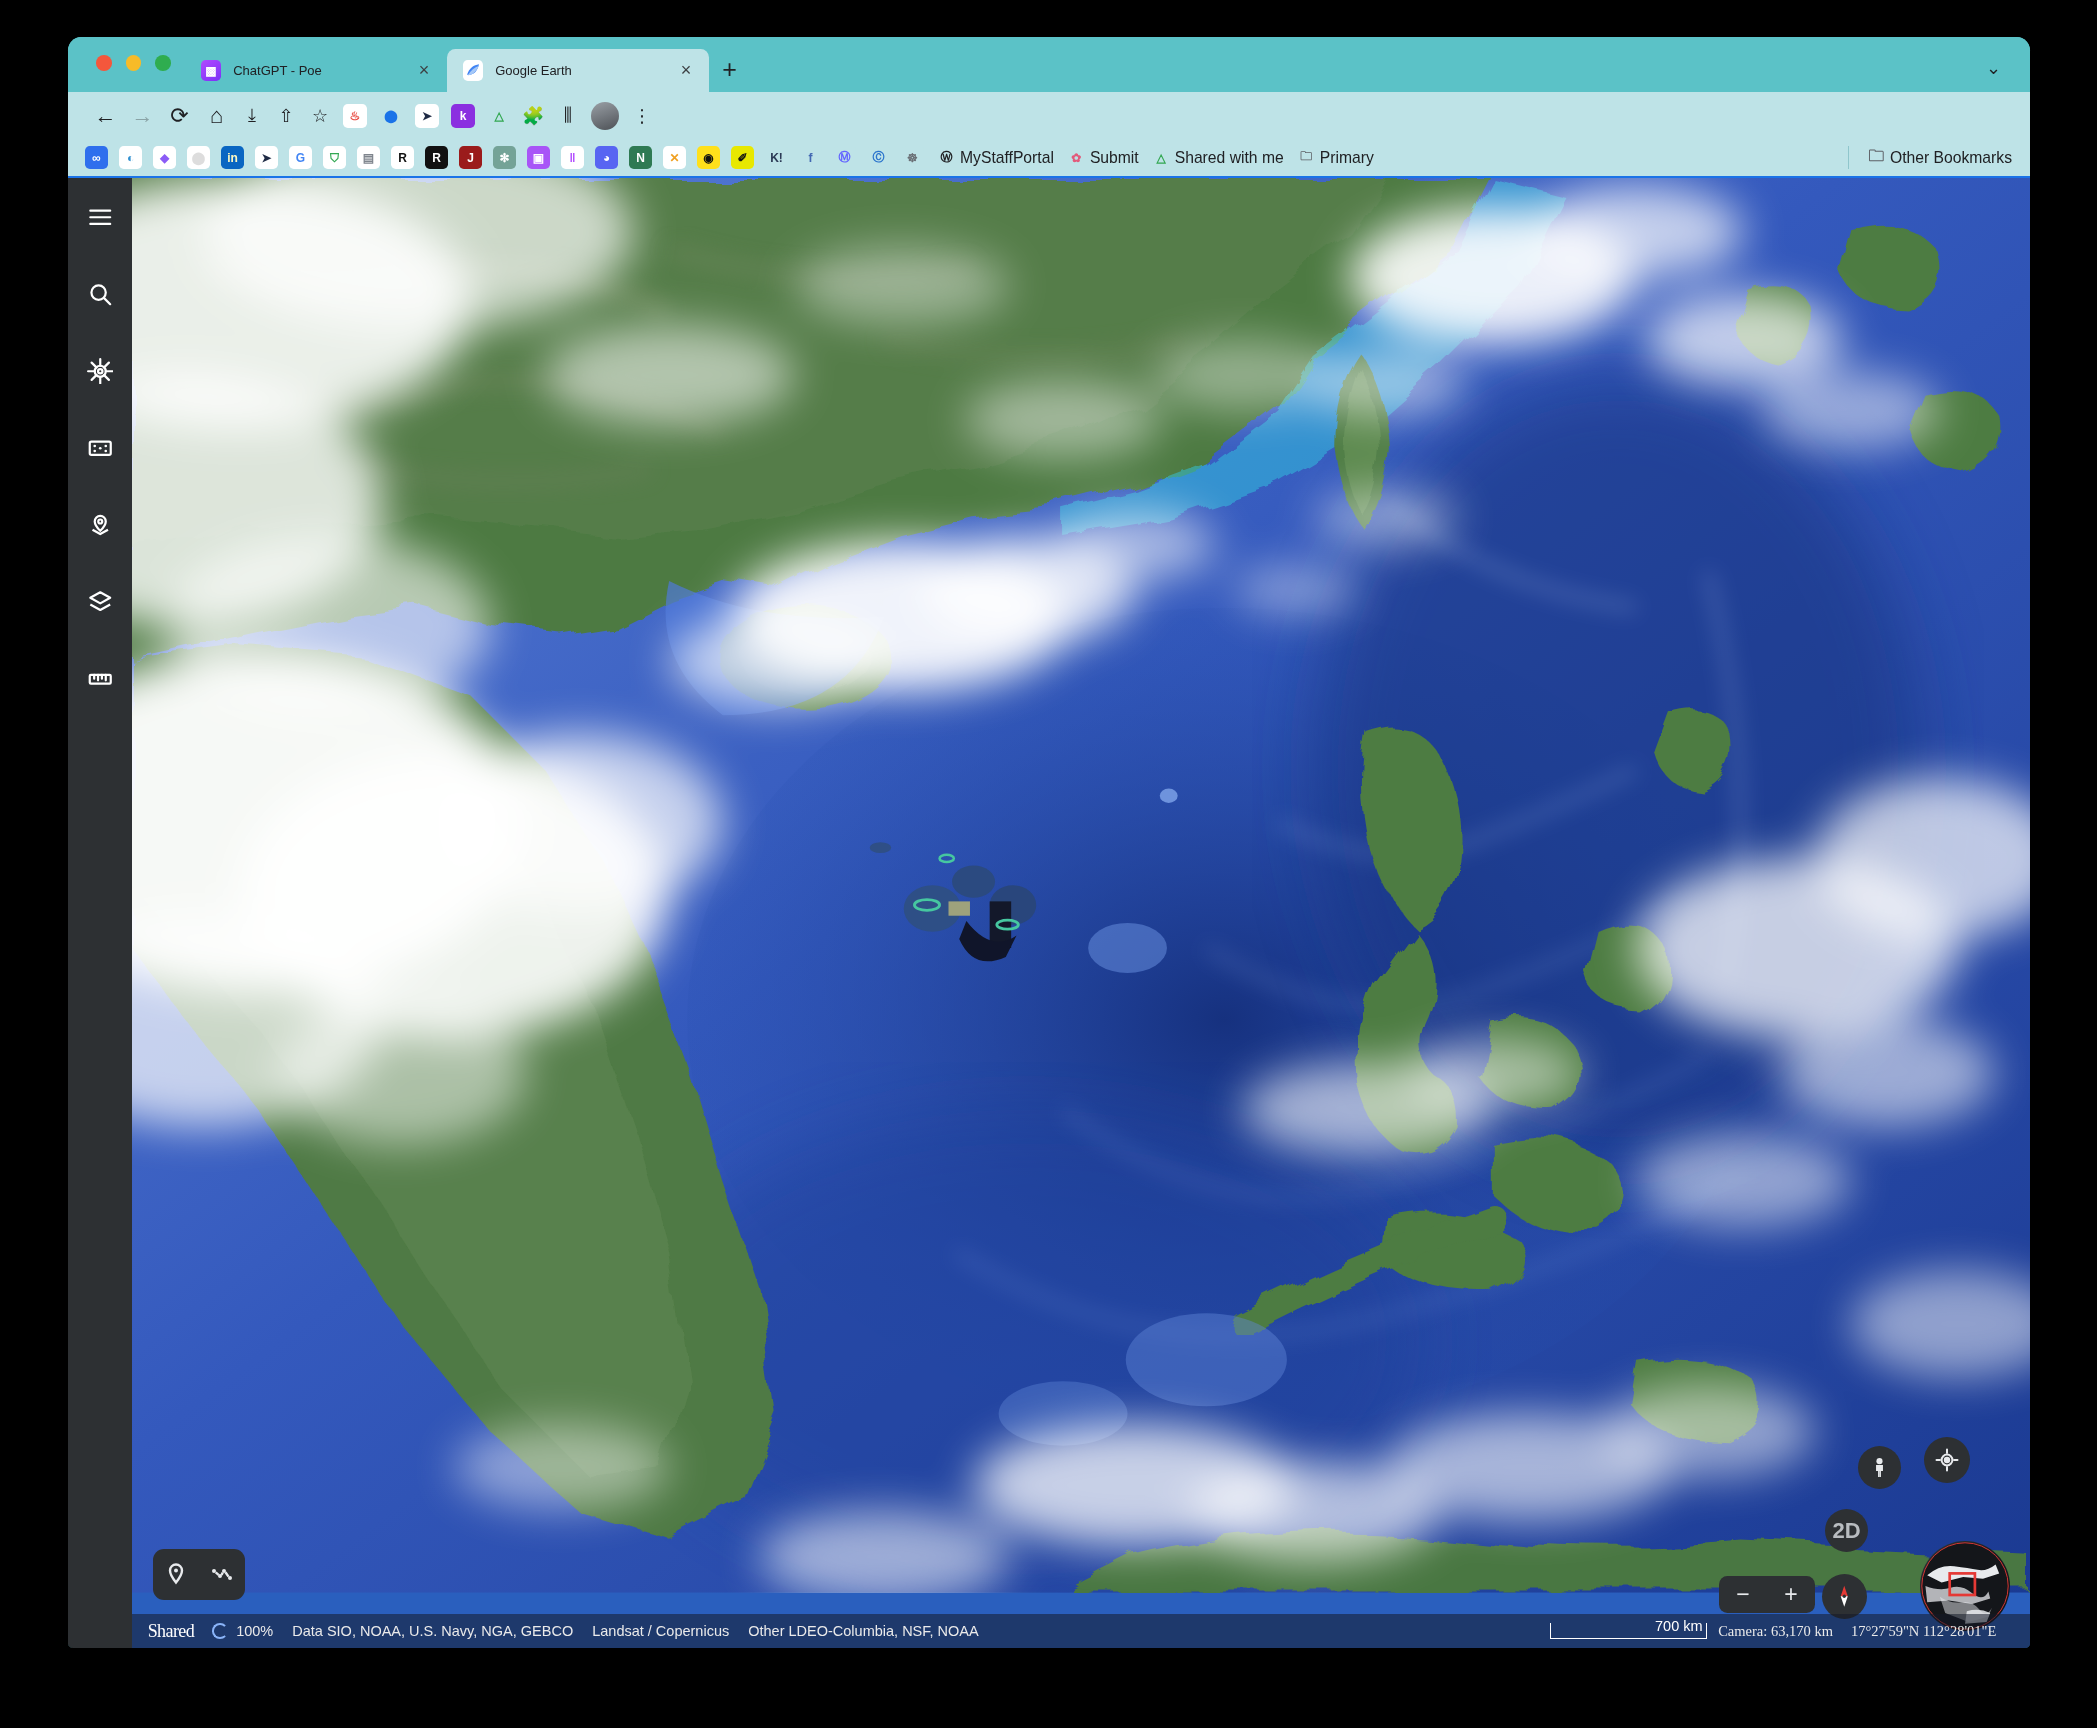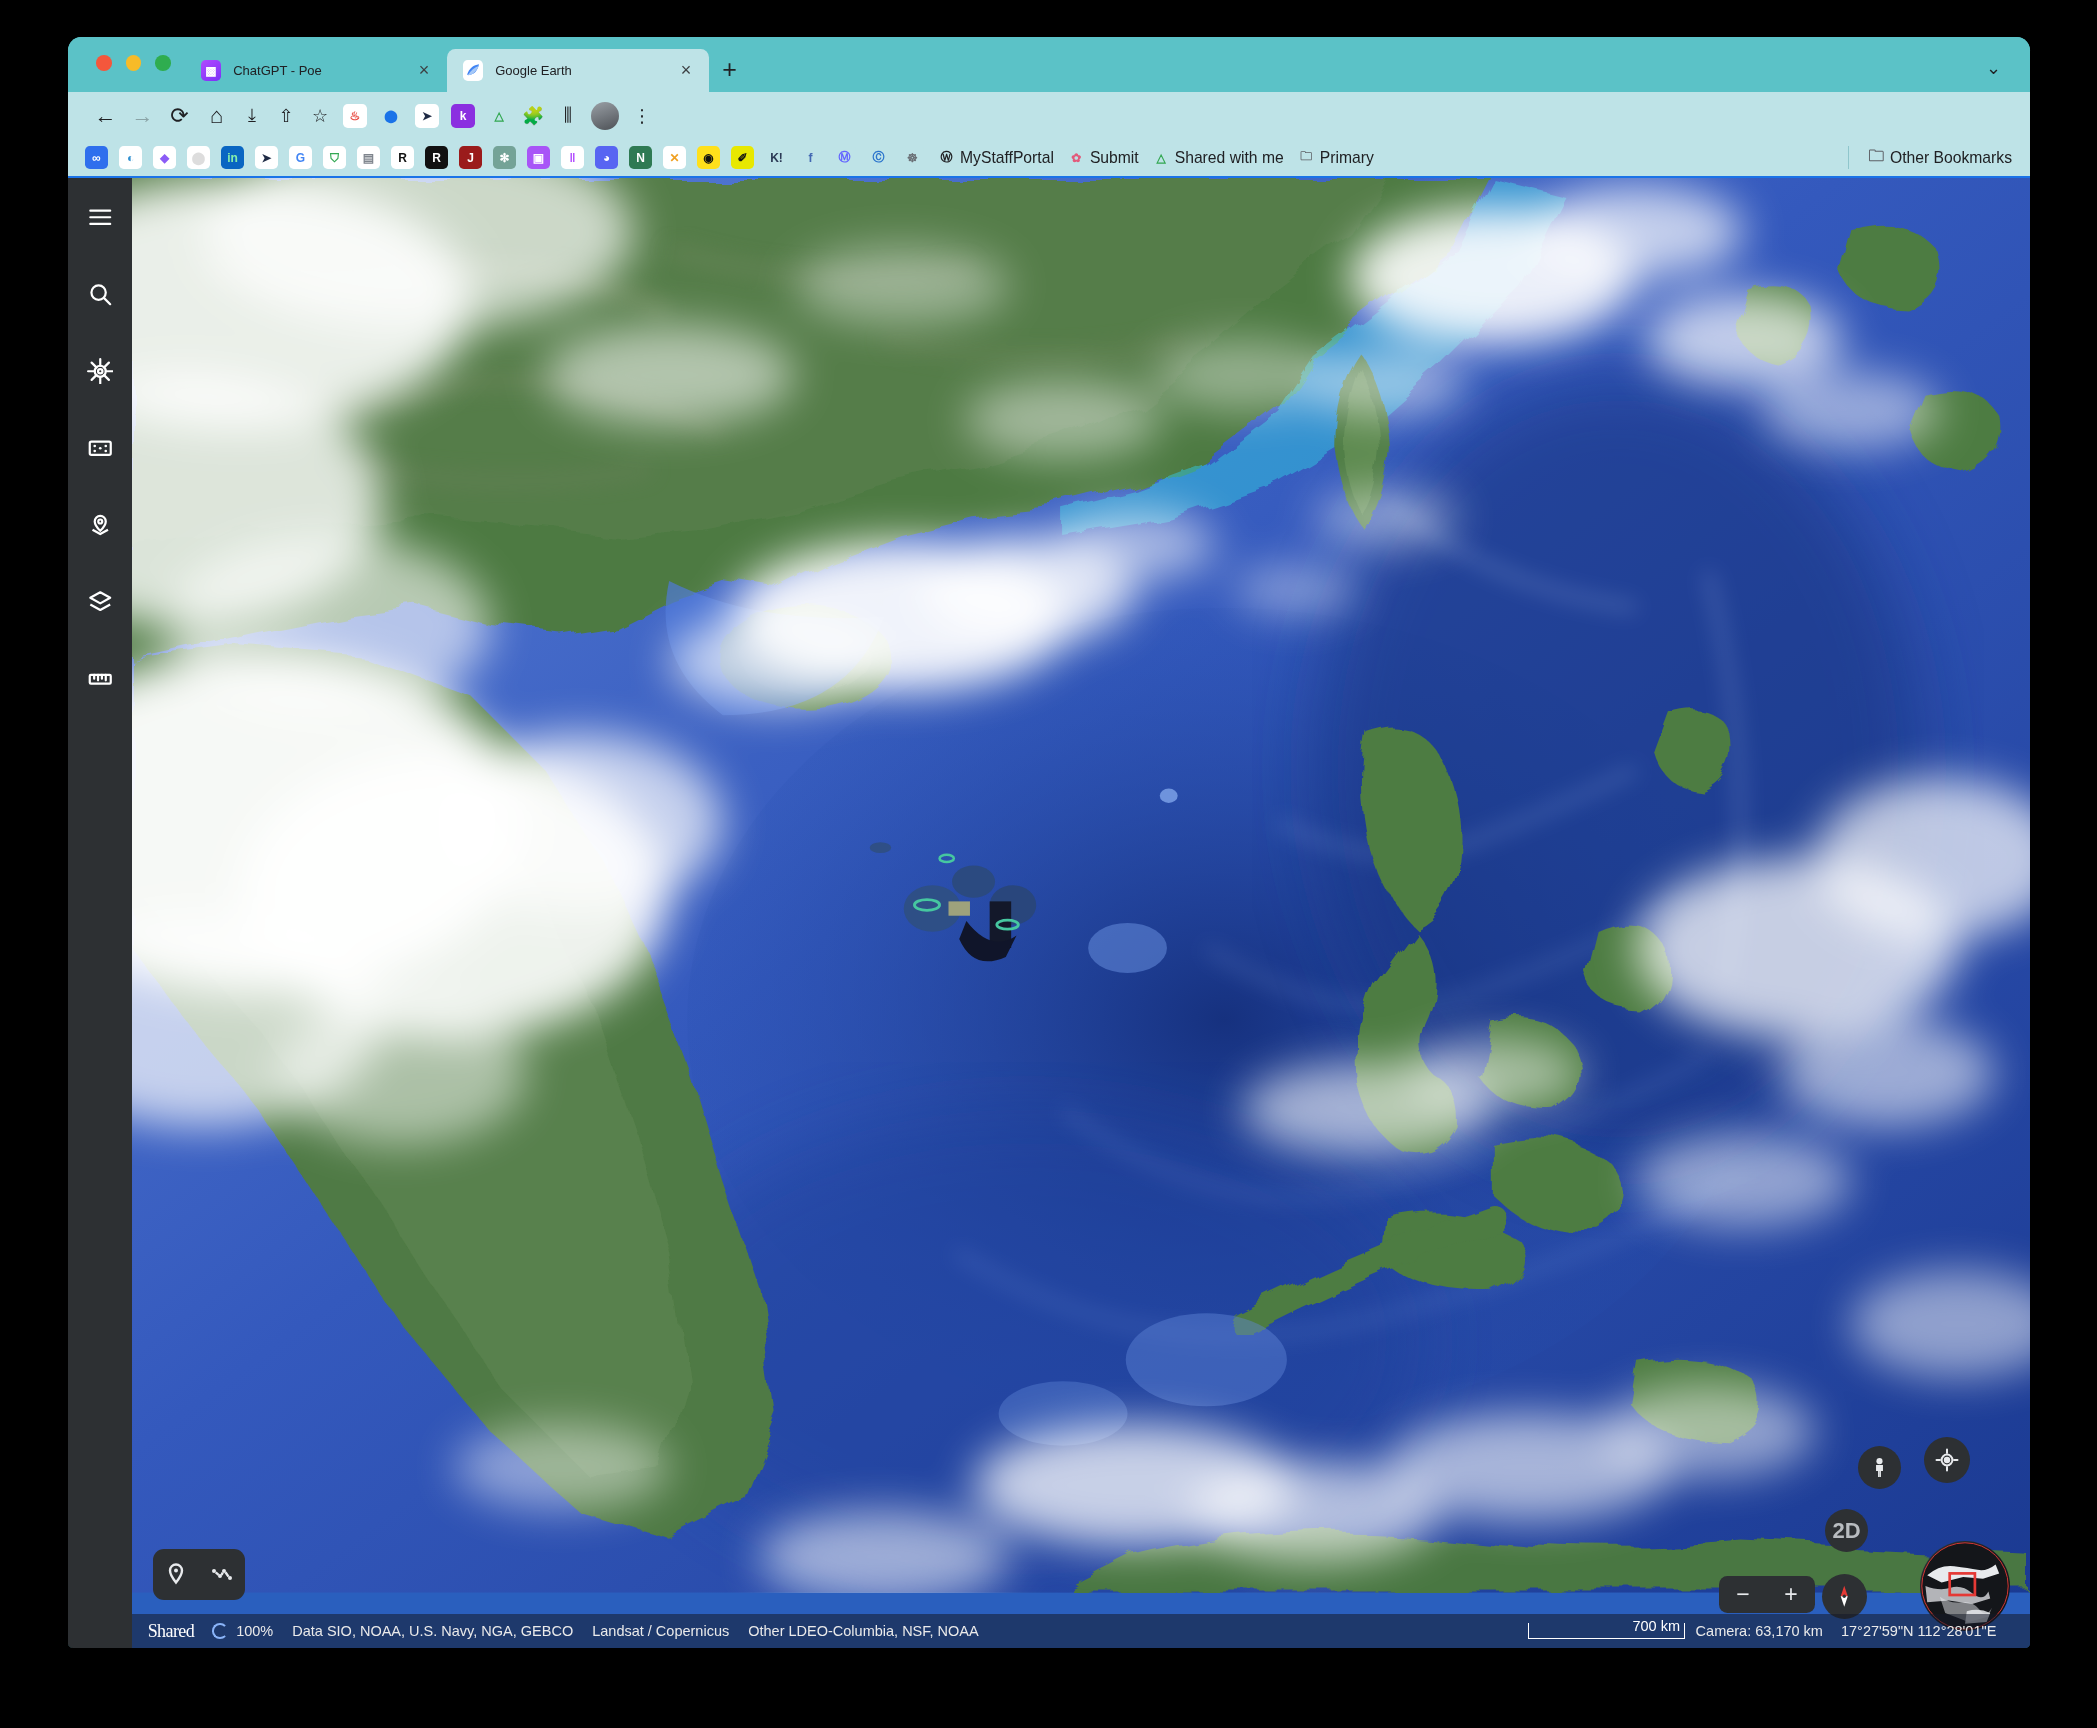--- a/index.html
+++ b/index.html
@@ -203,21 +203,21 @@
   .attr { margin-right: 19px; }
   .spacer { flex: 1; }
   #scalebar {
     position: relative;
     width: 157px; height: 15.7px;
     border-left: 1.8px solid #fff; border-right: 1.8px solid #fff;
     border-bottom: 1.8px solid #fff;
     margin-right: 11px;
   }
   #scalelabel { position:absolute; right:3.6px; top:-4.8px; font-size:14.5px; color:#fff; }
-  .cam { margin-right: 18px; }
+  .cam { margin-right: 18px; font-family: Liberation Serif, serif; }
 
   
   .ctrl-round {
     position:absolute; border-radius:50%;
     background:#2d3033; display:flex;align-items:center;justify-content:center;
     color:#dadce0;
   }
   #pegman { right: 129px; bottom: 159px; width: 43px; height: 43px; }
   #mylocation { right: 60px; bottom: 165px; width: 46px; height: 46px; }
   #btn2d { right: 162px; bottom: 96px; width: 43px; height: 43px;
@@ -308,21 +308,21 @@
         <div class="bm">
           <span class="bm-ico" style="background: rgb(255, 255, 255); color: rgb(47, 143, 208);">◐</span>
         </div>
         <div class="bm">
           <span class="bm-ico" style="background: rgb(255, 255, 255); color: rgb(139, 92, 246);">◆</span>
         </div>
         <div class="bm">
           <span class="bm-ico" style="background: rgb(255, 255, 255); color: rgb(221, 221, 221);">⬤</span>
         </div>
         <div class="bm">
-          <span class="bm-ico" style="background: rgb(10, 102, 194); color: #86efac;">in</span>
+          <span class="bm-ico" style="background: rgb(10, 102, 194); color: #fef9c3;">in</span>
         </div>
         <div class="bm">
           <span class="bm-ico" style="background: rgb(255, 255, 255); color: rgb(30, 42, 68);">➤</span>
         </div>
         <div class="bm">
           <span class="bm-ico" style="background: rgb(255, 255, 255); color: rgb(66, 133, 244);">G</span>
         </div>
         <div class="bm">
           <span class="bm-ico" style="background: rgb(255, 255, 255); color: rgb(52, 168, 83);">⛉</span>
         </div>

